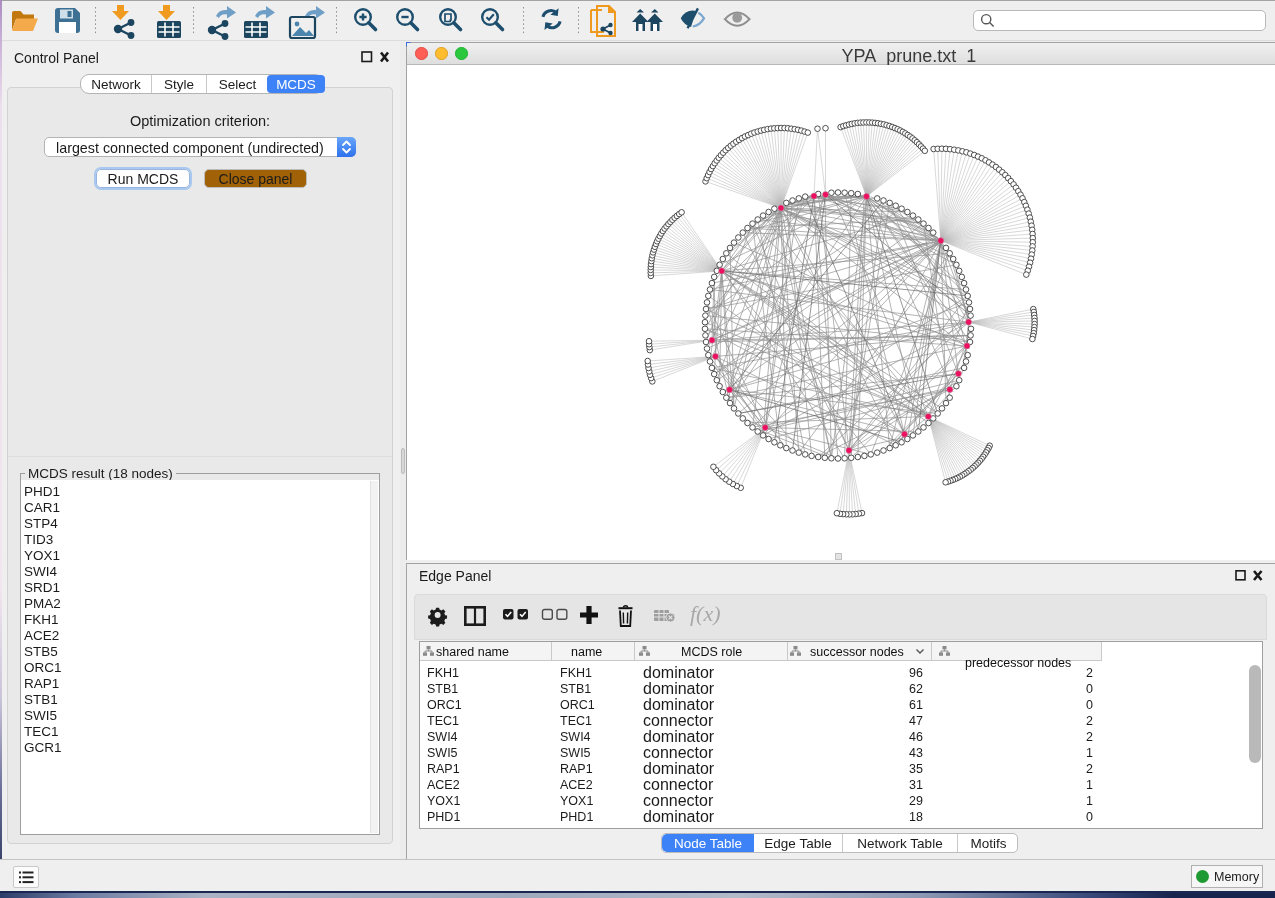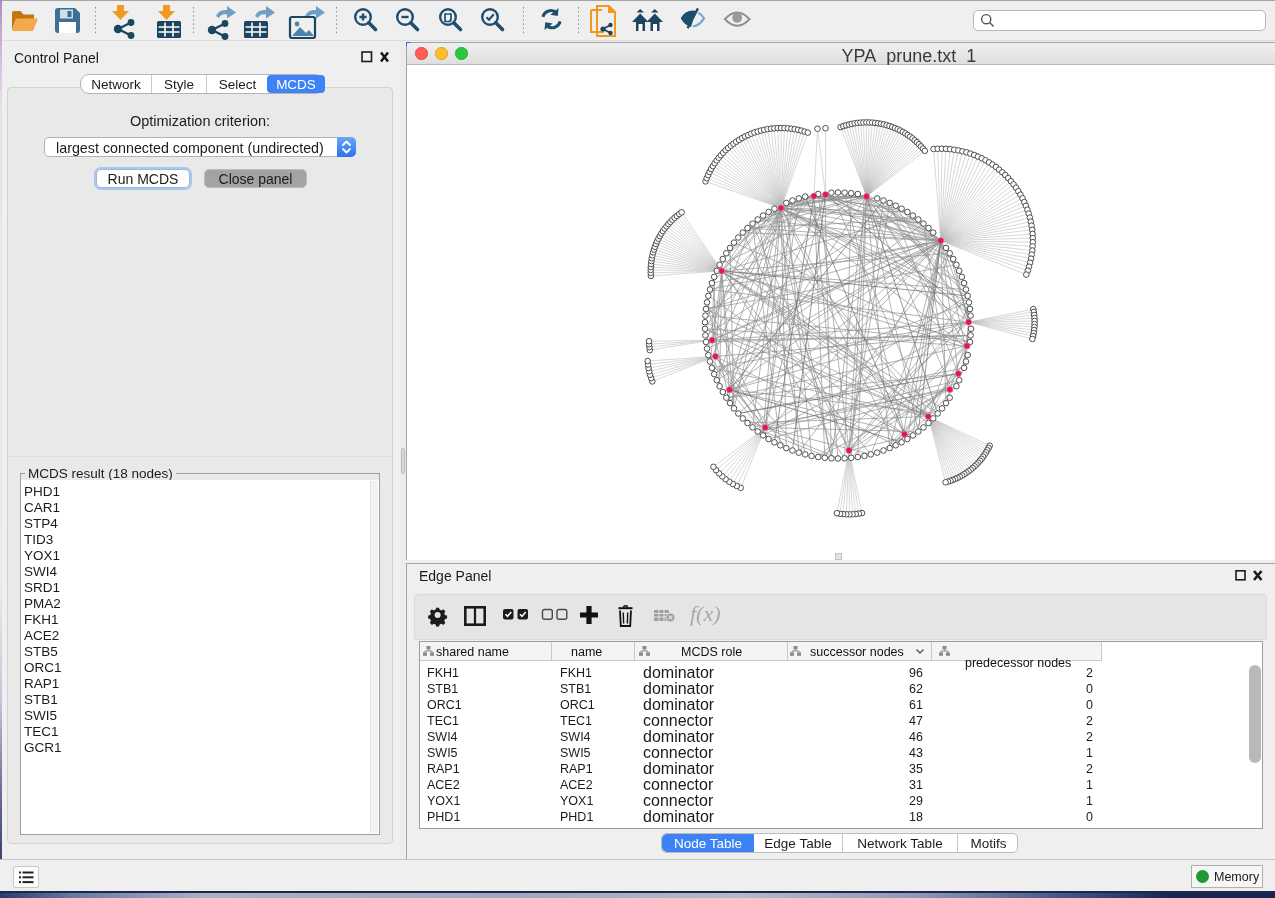--- a/index.html
+++ b/index.html
@@ -164,21 +164,21 @@
 
 <div class="abs" style="left:44px;top:137px;width:312px;height:20px;background:#fff;border:1px solid #b3b3b3;border-radius:5px"></div>
 <div class="abs" style="left:56px;top:140px;font-size:14.3px">largest connected component (undirected)</div>
 <div class="abs" style="left:337px;top:137px;width:19px;height:20px;background:linear-gradient(#6aa6fa,#2d71ee);border-radius:0 5px 5px 0"></div>
 <svg class="abs" style="left:340px;top:140px" width="13" height="14" viewBox="0 0 13 14" fill="none" stroke="#fff" stroke-width="1.8" stroke-linecap="round" stroke-linejoin="round">
  <path d="M3,5 L6.5,1.5 L10,5 M3,9 L6.5,12.5 L10,9"></path>
 </svg>
 
 <div class="abs" style="left:94px;top:167px;width:98px;height:23px;border:2.5px solid #a8c8f0;border-radius:7px"></div>
 <div class="abs" style="left:96px;top:169px;width:94px;height:19px;background:#fff;border:1px solid #98b6dd;border-radius:5px;display:flex;align-items:center;justify-content:center;font-size:14px">Run MCDS</div>
-<div class="abs" style="left:204px;top:169px;width:103px;height:19px;background:#a3a3a3;border:1px solid #bcbcbc;border-radius:5px;display:flex;align-items:center;justify-content:center;font-size:14px">Close panel</div>
+<div class="abs" style="left:204px;top:169px;width:103px;height:19px;background:#a16207;border:1px solid #bcbcbc;border-radius:5px;display:flex;align-items:center;justify-content:center;font-size:14px">Close panel</div>
 
 <div class="abs" style="left:8px;top:456px;width:384px;height:1px;background:#dedede"></div>
 
 <div class="abs" style="left:20px;top:473px;width:360px;height:362px;border:1px solid #9e9e9e"></div>
 <div class="abs" style="left:25px;top:466px;font-size:13.5px;background:#e9e9e9;padding:0 3px">MCDS result (18 nodes)</div>
 <div class="abs" style="left:21px;top:480px;width:358px;height:354px;background:#fff"></div>
 <div class="abs" style="left:370px;top:481px;width:8px;height:352px;background:#f2f2f2;border-left:1px solid #e0e0e0"></div>
 <div class="abs" style="left:24px;top:483.5px;font-size:13.5px;line-height:16px">PHD1<br>CAR1<br>STP4<br>TID3<br>YOX1<br>SWI4<br>SRD1<br>PMA2<br>FKH1<br>ACE2<br>STB5<br>ORC1<br>RAP1<br>STB1<br>SWI5<br>TEC1<br>GCR1</div>
 
 <div class="abs" style="left:400px;top:41px;width:6px;height:819px;background:#ececec"></div>

